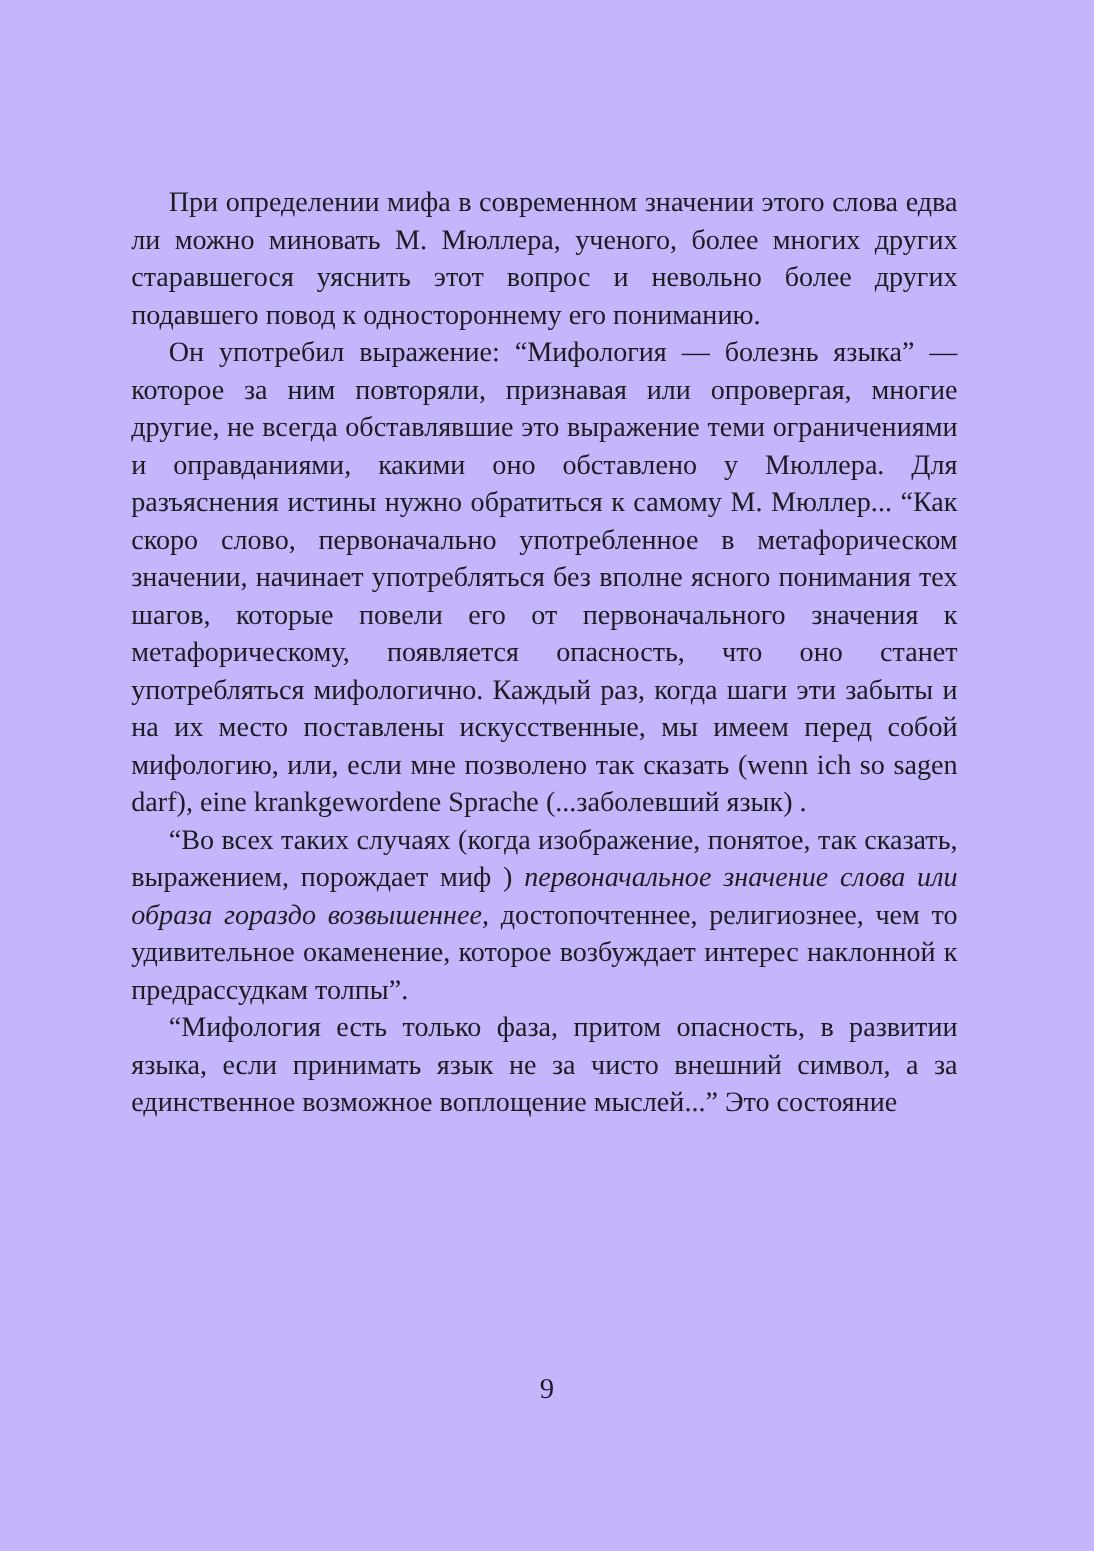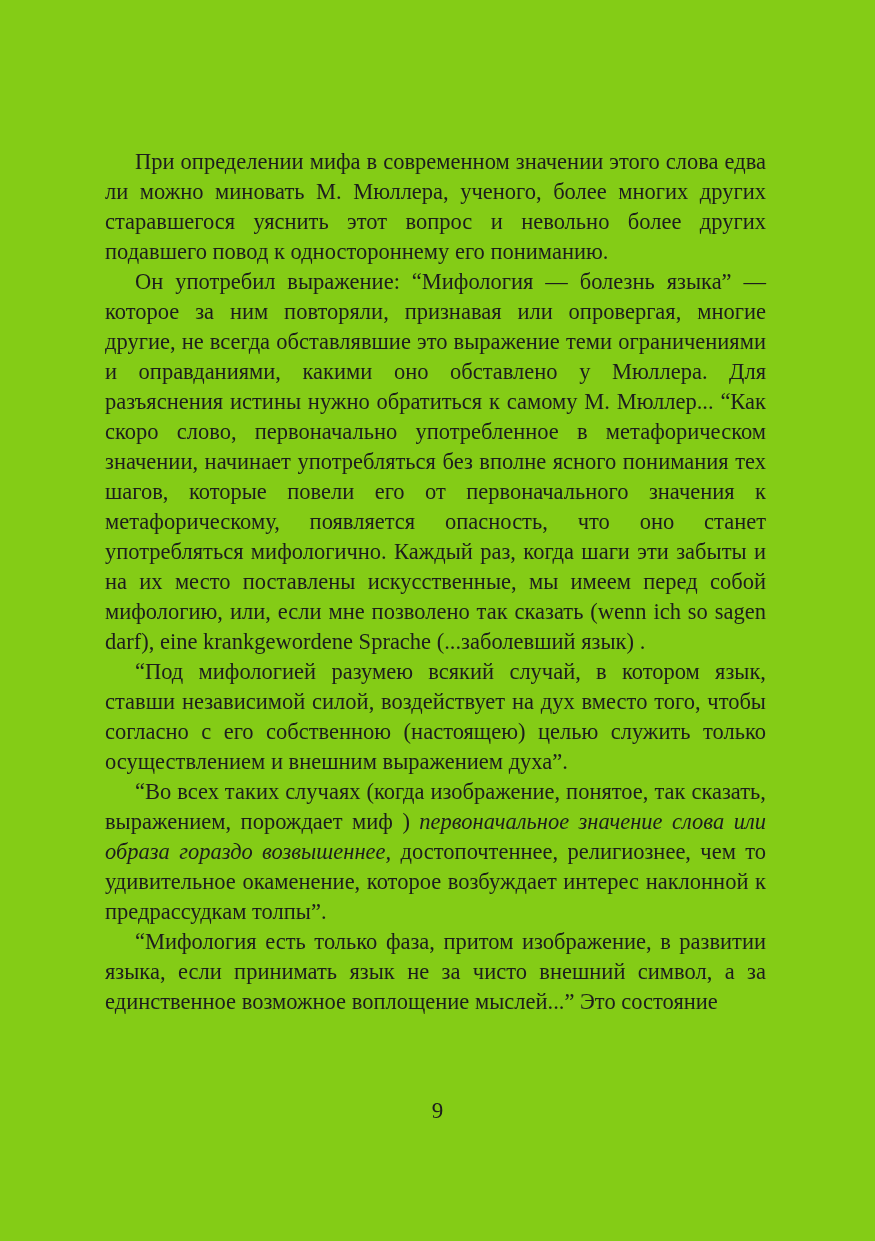--- a/index.html
+++ b/index.html
@@ -4,21 +4,21 @@
 <style>
   html, body {
     margin: 0;
     padding: 0;
     background: #ffffff;
   }
   .page {
     position: relative;
     width: 875px;
     height: 1241px;
-    background: #84cc16;
+    background: #c4b5fd;
     font-family: "Liberation Serif", "DejaVu Serif", serif;
     color: #1d1d1d;
     overflow: hidden;
   }
   .text-block {
     position: absolute;
     left: 105px;
     top: 147px;
     width: 661px;
     font-size: 22.5px;
@@ -42,19 +42,18 @@
     line-height: 30px;
   }
 </style>
 </head>
 <body>
 
 <div class="page">
   <div class="text-block">
     <p class="para">При определении мифа в современном значении этого слова едва ли можно миновать М. Мюллера, ученого, более многих других старавшегося уяснить этот вопрос и невольно более других подавшего повод к одностороннему его пониманию.</p>
     <p class="para">Он употребил выражение: “Мифология — болезнь языка” — которое за ним повторяли, признавая или опровергая, многие другие, не всегда обставлявшие это выражение теми ограничениями и оправданиями, какими оно обставлено у Мюллера. Для разъяснения истины нужно обратиться к самому М. Мюллер... “Как скоро слово, первоначально употребленное в метафорическом значении, начинает употребляться без вполне ясного понимания тех шагов, которые повели его от первоначального значения к метафорическому, появляется опасность, что оно станет употребляться мифологично. Каждый раз, когда шаги эти забыты и на их место поставлены искусственные, мы имеем перед собой мифологию, или, если мне позволено так сказать (wenn ich so sagen darf), eine krankgewordene Sprache (...заболевший язык) .</p>
-    <p class="para">“Под мифологией разумею всякий случай, в котором язык, ставши независимой силой, воздействует на дух вместо того, чтобы согласно с его собственною (настоящею) целью служить только осуществлением и внешним выражением духа”.</p>
     <p class="para"><span>“Во всех таких случаях (когда изображение, понятое, так сказать, выражением, порождает миф ) </span><em class="ital">первоначальное значение слова или образа гораздо возвышеннее,</em><span> достопочтеннее, религиознее, чем то удивительное окаменение, которое возбуждает интерес наклонной к предрассудкам толпы”.</span></p>
-    <p class="para">“Мифология есть только фаза, притом изображение, в развитии языка, если принимать язык не за чисто внешний символ, а за единственное возможное воплощение мыслей...” Это состояние</p>
+    <p class="para">“Мифология есть только фаза, притом опасность, в развитии языка, если принимать язык не за чисто внешний символ, а за единственное возможное воплощение мыслей...” Это состояние</p>
   </div>
 
   <div class="page-number">9</div>
 </div>
 
 </body></html>

